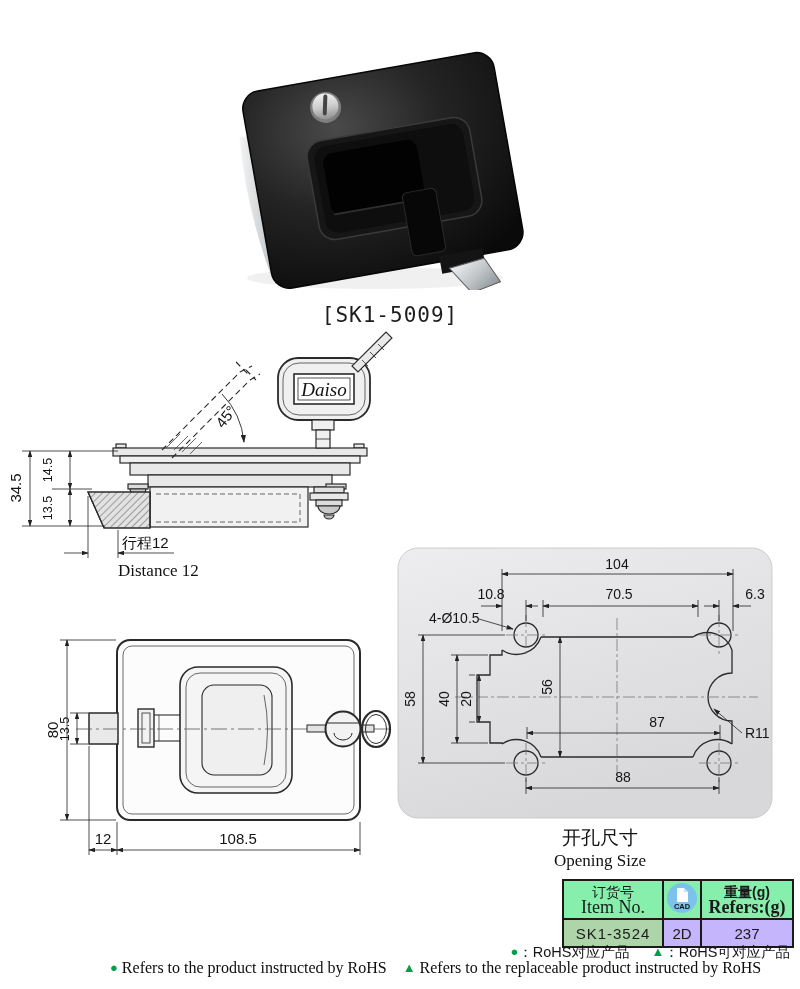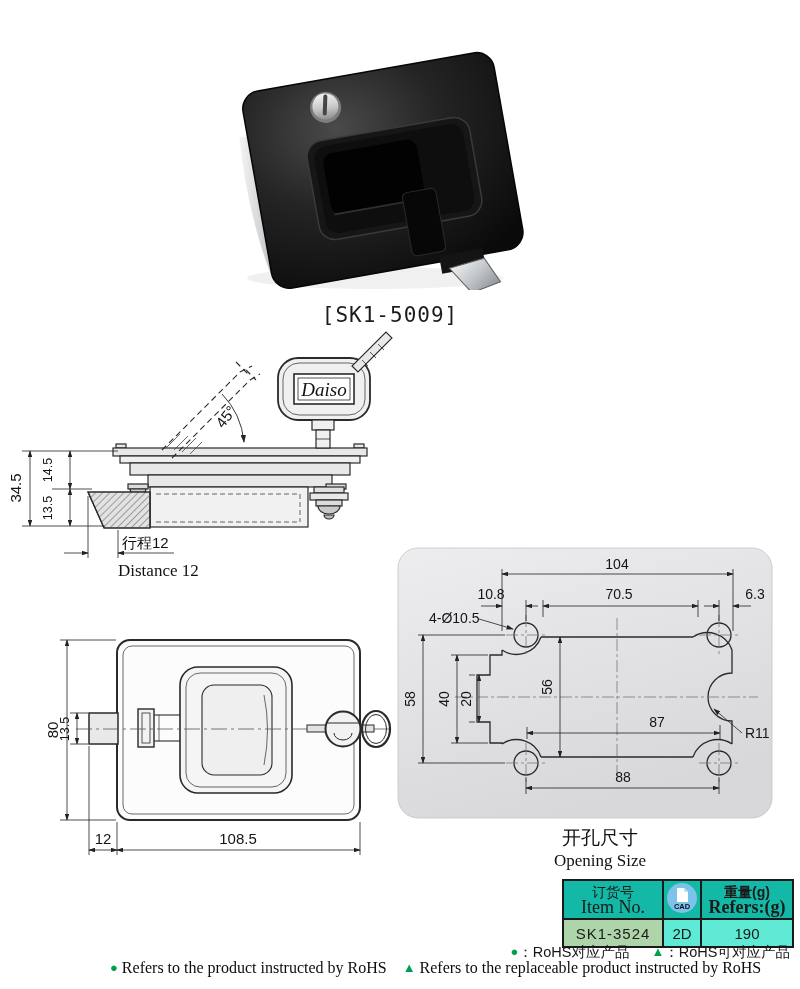--- a/index.html
+++ b/index.html
@@ -10,25 +10,25 @@
   .dim{font-family:"Liberation Sans",sans-serif;font-size:14px;fill:#141414;}
   .dim-s{font-family:"Liberation Sans",sans-serif;font-size:12.5px;fill:#141414;}
   .dim-l{font-family:"Liberation Sans",sans-serif;font-size:15px;fill:#141414;}
   .cjk{font-family:"Liberation Sans",sans-serif;}
   .serif{font-family:"Liberation Serif",serif;}
   #photo-label{left:225px;top:303px;width:330px;text-align:center;
       font-family:"DejaVu Sans Mono",monospace;font-size:21px;letter-spacing:1px;color:#1c1c1c;}
   
   #spec-table{left:562px;top:879px;border-collapse:collapse;table-layout:fixed;}
   #spec-table td{border:2px solid #1a1a1a;text-align:center;vertical-align:middle;padding:0;}
-  #spec-table .hd{background:#14b8a6;height:37px;}
+  #spec-table .hd{background:#86efac;height:37px;}
   #spec-table .c1{width:98px;} #spec-table .c2{width:36px;} #spec-table .c3{width:90px;font-weight:bold;}
   .hd .cn{font-size:14px;line-height:16px;display:block;}
   .hd .en{font-family:"Liberation Serif",serif;font-size:18px;line-height:15px;display:block;}
-  .row-td{height:26px;font-size:15px;background:#5eead4;}
+  .row-td{height:26px;font-size:15px;background:#c4b5fd;}
   .item-cell{background:#aed5aa;letter-spacing:1px;font-size:15px;}
   
   #rohs-cn{top:943px;right:10px;font-size:14.5px;white-space:nowrap;color:#161616;}
   #rohs-en{top:959px;left:110px;font-size:16px;white-space:nowrap;color:#0d0d0d;
            font-family:"Liberation Serif",serif;}
   .grn{color:#009f4d;}
   #rohs-cn .gap{display:inline-block;width:22px;}
   #rohs-en .gap{display:inline-block;width:16px;}
   .sym{font-size:13px;vertical-align:1px;}
 </style>
@@ -310,21 +310,21 @@
         </svg>
       </td>
       <td class="hd c3">
         <span class="cn">重量(g)</span>
         <span class="en">Refers:(g)</span>
       </td>
     </tr>
     <tr>
       <td class="row-td item-cell">SK1-3524</td>
       <td class="row-td">2D</td>
-      <td class="row-td">190</td>
+      <td class="row-td">237</td>
     </tr>
   </tbody>
     </table>
 
   <div class="abs" id="rohs-en">
     <span class="grn sym">●</span>
     <span>Refers to the product instructed by RoHS</span><span class="gap"></span><span class="grn sym">▲</span>
     <span>Refers to the replaceable product instructed by RoHS</span>
   </div>
   <div class="abs" id="rohs-cn">

